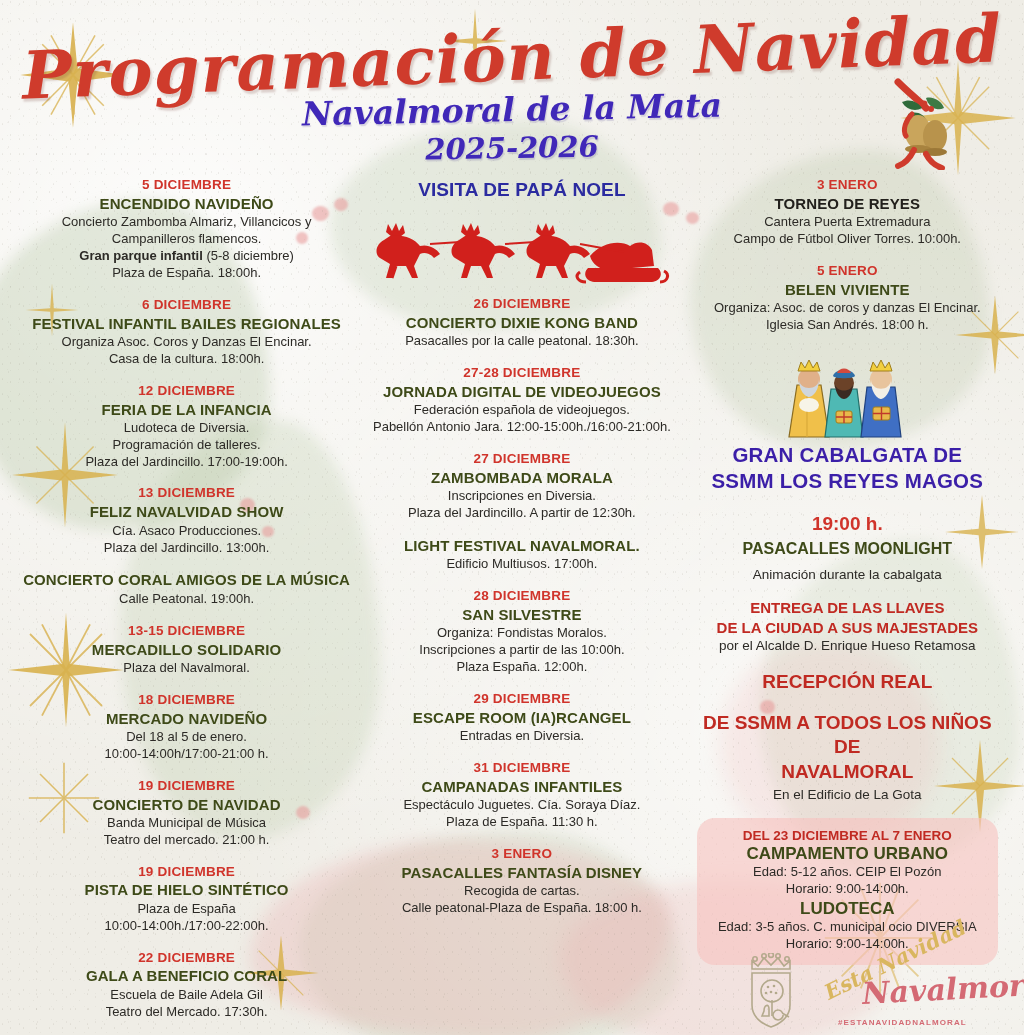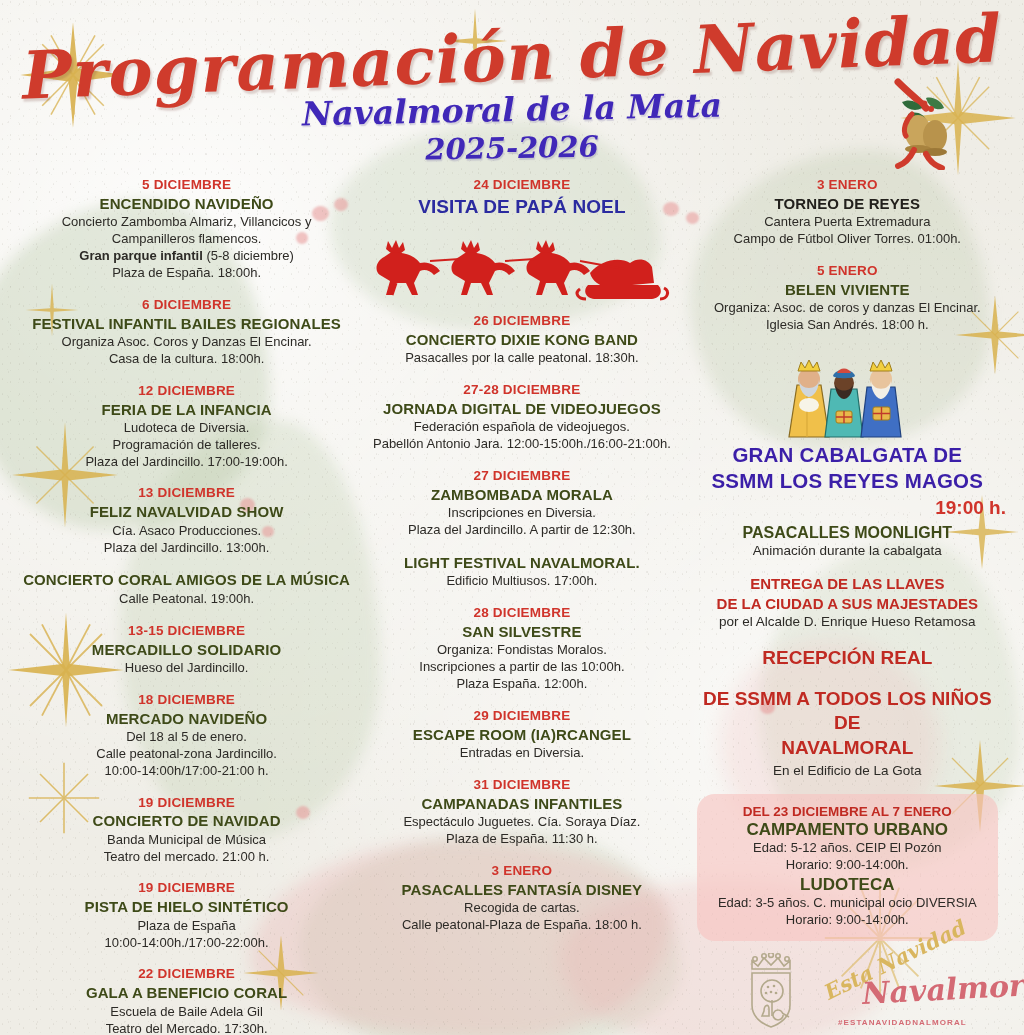--- a/index.html
+++ b/index.html
@@ -112,23 +112,23 @@
   
   .reindeer{margin:8px auto 10px auto;display:block;}
 
   
   .kings{margin:4px auto 2px auto;display:block;}
 
   .cabalgata{
     color:#3b1fa8;font-weight:700;font-size:20.5px;line-height:1.2;
     letter-spacing:.2px;margin-top:2px;
   }
-  .cab-time{color:#d0342b;font-weight:700;font-size:19px;margin-top:3px;text-align:right;}
+  .cab-time{color:#d0342b;font-weight:700;font-size:19px;margin-top:19px;}
   .cab-pasa{color:#3e4a18;font-weight:700;font-size:16px;margin-top:5px;}
-  .cab-anim{font-size:13.5px;color:#2c2a26;margin-top:1px;}
+  .cab-anim{font-size:13.5px;color:#2c2a26;margin-top:9px;}
   .llaves{color:#c02a22;font-weight:700;font-size:15px;line-height:1.3;margin-top:16px;}
   .llaves-sub{font-size:13.5px;color:#2c2a26;margin-top:1px;}
   .recepcion{color:#c02a22;font-weight:700;font-size:19px;line-height:1.3;margin-top:17px;}
   .recepcion-sub{font-size:13.5px;color:#2c2a26;margin-top:2px;}
 
   .campbox{
     margin:16px 8px 0 8px;
     background:rgba(247,196,192,.62);
     border-radius:18px;
     padding:10px 10px 12px 10px;
@@ -362,29 +362,28 @@
         <div class="ev">
           <div class="name">CONCIERTO CORAL AMIGOS DE LA MÚSICA</div>
           <div class="lines">
             <div>Calle Peatonal. 19:00h.</div>
           </div>
         </div>
         <div class="ev">
           <div class="date">13-15 DICIEMBRE</div>
           <div class="name">MERCADILLO SOLIDARIO</div>
           <div class="lines">
-            <div>Hueso del Jardincillo.</div>
+            <div>Plaza del Navalmoral.</div>
           </div>
         </div>
         <div class="ev">
           <div class="date">18 DICIEMBRE</div>
           <div class="name">MERCADO NAVIDEÑO</div>
           <div class="lines">
             <div>Del 18 al 5 de enero.</div>
-            <div>Calle peatonal-zona Jardincillo.</div>
             <div>10:00-14:00h/17:00-21:00 h.</div>
           </div>
         </div>
         <div class="ev">
           <div class="date">19 DICIEMBRE</div>
           <div class="name">CONCIERTO DE NAVIDAD</div>
           <div class="lines">
             <div>Banda Municipal de Música</div>
             <div>Teatro del mercado. 21:00 h.</div>
           </div>
@@ -402,21 +401,20 @@
           <div class="name">GALA A BENEFICIO CORAL</div>
           <div class="lines">
             <div>Escuela de Baile Adela Gil</div>
             <div>Teatro del Mercado. 17:30h.</div>
           </div>
         </div>
       </div>
 
     <div class="col col-mid" id="col-mid">
         <div class="ev">
-          <div class="date">24 DICIEMBRE</div>
           <div class="name navy">VISITA DE PAPÁ NOEL</div>
         </div>
         <svg class="reindeer" width="300" height="70" viewBox="0 0 300 70">
         <g fill="#d1201c">
           <g transform="translate(0,6)">
             <path d="M14 10 L16 2 L20 9 L24 1 L27 9 L31 3 L33 11 L28 15 L20 15 Z"></path>
             <path d="M18 14 C30 12 42 16 48 24 C56 22 64 26 68 32 L62 36 C58 31 52 30 48 32 L42 44 L46 56 L40 56 L34 44 L24 44 L20 56 L14 56 L18 42 L8 36 C2 32 4 22 12 18 Z"></path>
             <path d="M24 44 L20 56" stroke="#d1201c" stroke-width="3"></path>
           </g>
           <g transform="translate(75,6)">
@@ -501,21 +499,21 @@
         </div>
       </div>
 
     <div class="col col-right">
       <div id="col-right-events">
           <div class="ev">
             <div class="date">3 ENERO</div>
             <div class="name dark">TORNEO DE REYES</div>
             <div class="lines">
               <div>Cantera Puerta Extremadura</div>
-              <div>Campo de Fútbol Oliver Torres. 01:00h.</div>
+              <div>Campo de Fútbol Oliver Torres. 10:00h.</div>
             </div>
           </div>
           <div class="ev">
             <div class="date">5 ENERO</div>
             <div class="name">BELEN VIVIENTE</div>
             <div class="lines">
               <div>Organiza: Asoc. de coros y danzas El Encinar.</div>
               <div>Iglesia San Andrés. 18:00 h.</div>
             </div>
           </div>

